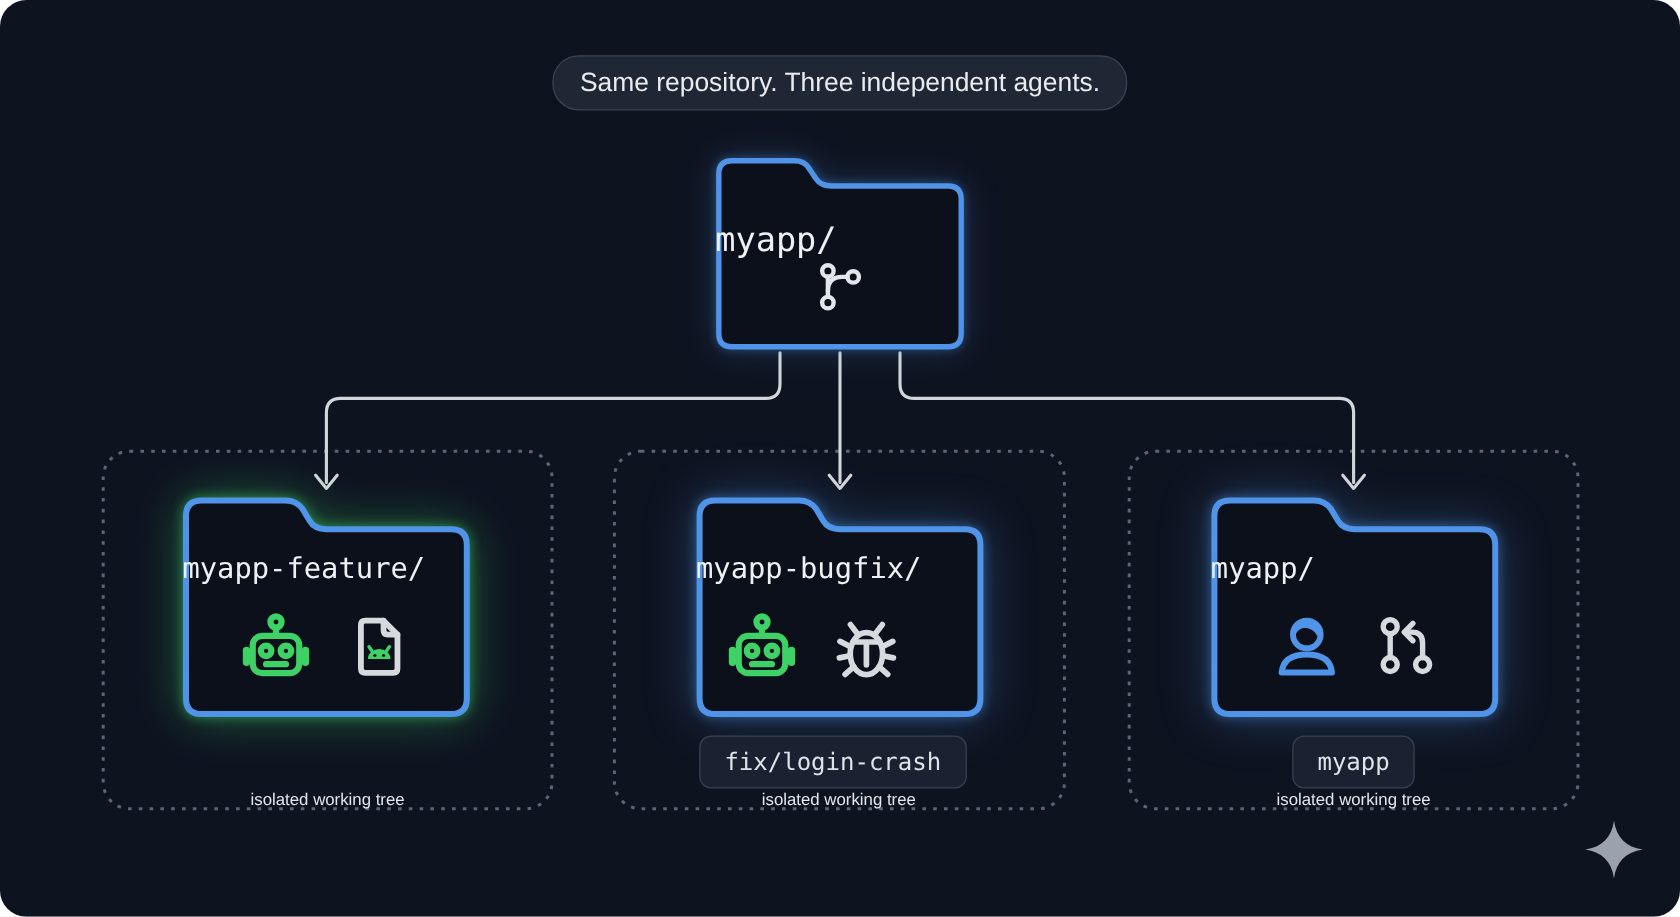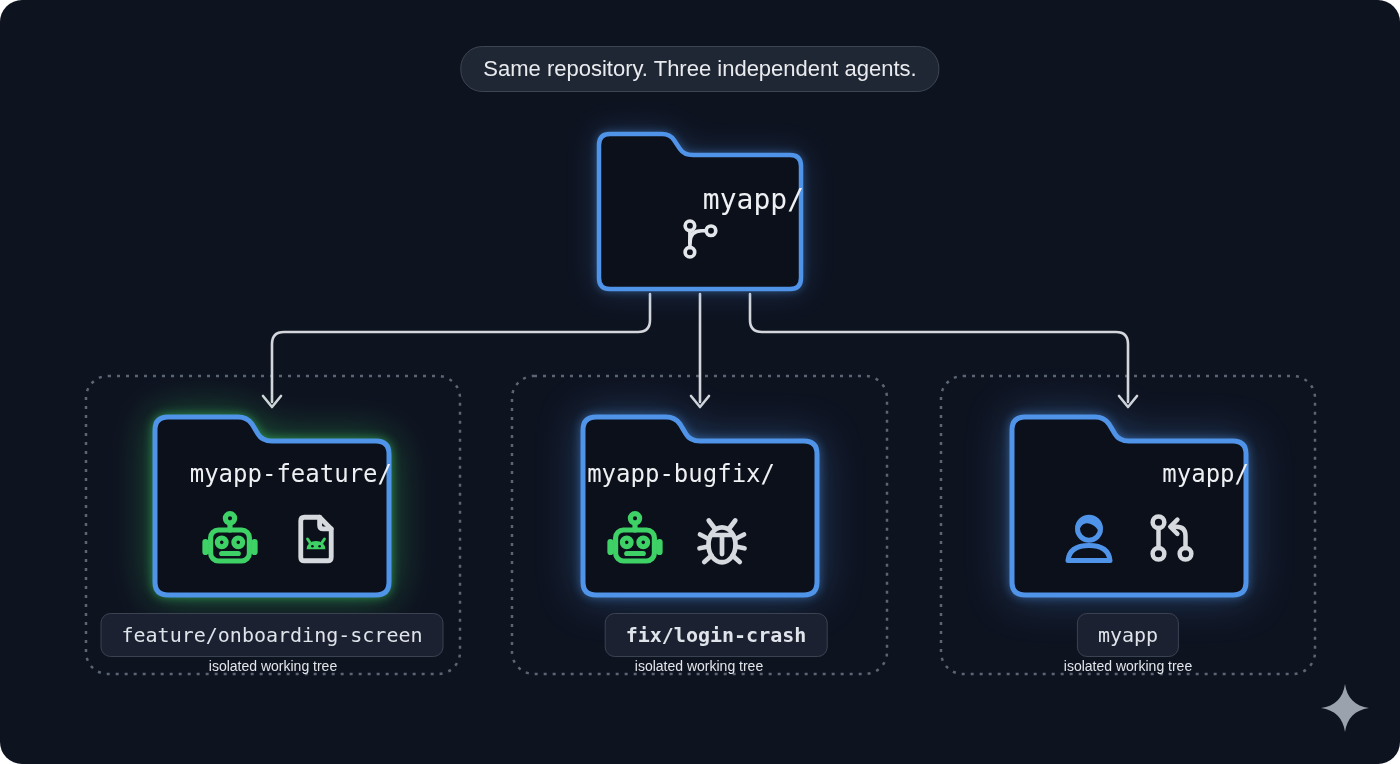--- a/index.html
+++ b/index.html
@@ -28,21 +28,21 @@
     padding:8px 22px;color:var(--text);font-size:22px;line-height:28px;
     white-space:nowrap;
   }
   svg.lines{position:absolute;left:0;top:0;z-index:1;}
   .folder{position:absolute;z-index:2;}
   .folder svg.shape{position:absolute;left:0;top:0;}
   .glow-blue svg.shape{filter:drop-shadow(0 0 5px rgba(79,148,232,.5)) drop-shadow(0 0 20px rgba(79,148,232,.32));}
   .glow-green svg.shape{filter:drop-shadow(0 0 5px rgba(62,209,102,.55)) drop-shadow(0 0 20px rgba(62,209,102,.38));}
   .glow-soft svg.shape{filter:drop-shadow(0 0 4px rgba(79,148,232,.40)) drop-shadow(0 0 14px rgba(79,148,232,.22));}
   .fname{
-    position:absolute;left:0;width:100%;text-align:right;
+    position:absolute;left:0;width:100%;text-align:left;
     color:#eef0f3;font-size:24px;letter-spacing:0;
   }
   .root .fname{font-size:28px;top:52px;}
   .wt .fname{top:46px;}
   .icon-row{
     position:absolute;left:0;width:100%;top:94px;
     display:flex;justify-content:center;align-items:center;gap:26px;
   }
   .root .icon-row{top:86px;}
   .badge{
@@ -173,22 +173,21 @@
         <circle cx="6" cy="5" r="2.6"></circle>
         <circle cx="6" cy="19" r="2.6"></circle>
         <path d="M6 7.6 V16.4"></path>
         <circle cx="18" cy="19" r="2.6"></circle>
         <path d="M18 16.4 V11 Q18 7 14 7 H11.6"></path>
         <path d="M14.4 3.8 L11.2 7 L14.4 10.2"></path>
       </svg>
     </div>
   </div>
 
-  <div class="badge mono" style="left:272px;">feature/onboarding-screen</div>
-  <div class="badge mono" style="left:716px;font-weight:bold;">fix/login-crash</div>
+  <div class="badge mono" style="left:694px;">fix/login-crash</div>
   <div class="badge mono" style="left:1128px;">myapp</div>
 
   <div class="caption" style="left:86px;">isolated working tree</div>
   <div class="caption" style="left:512px;">isolated working tree</div>
   <div class="caption" style="left:941px;">isolated working tree</div>
 
   <svg class="sparkle" width="56" height="56" viewBox="0 0 56 56">
     <path d="M28 4 C30 18 38 26 52 28 C38 30 30 38 28 52 C26 38 18 30 4 28 C18 26 26 18 28 4 Z" fill="#9aa2ad"></path>
   </svg>
 

